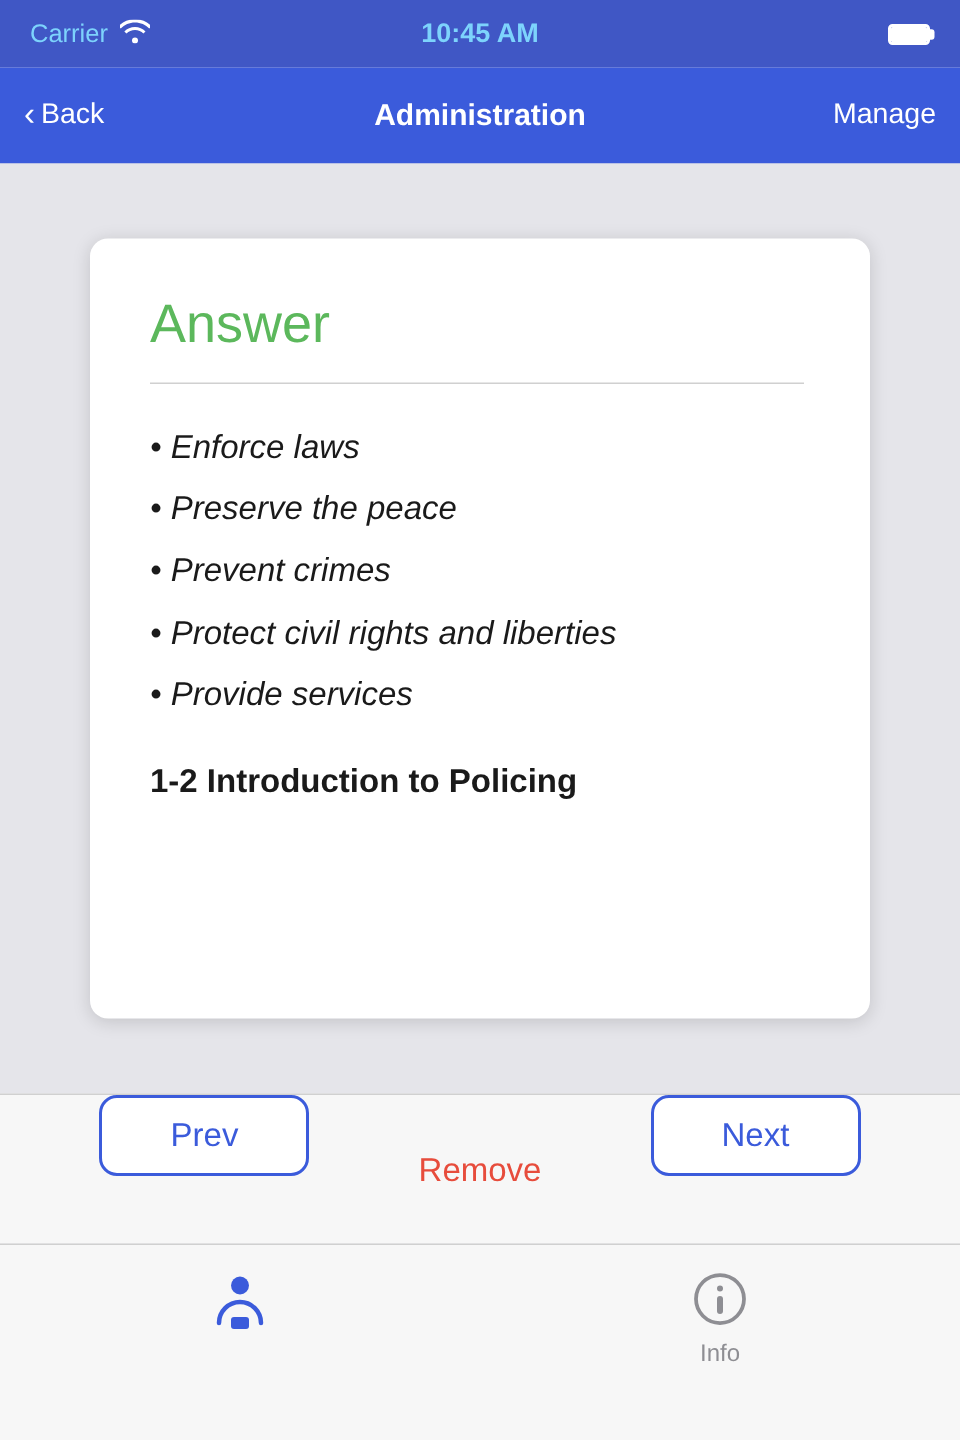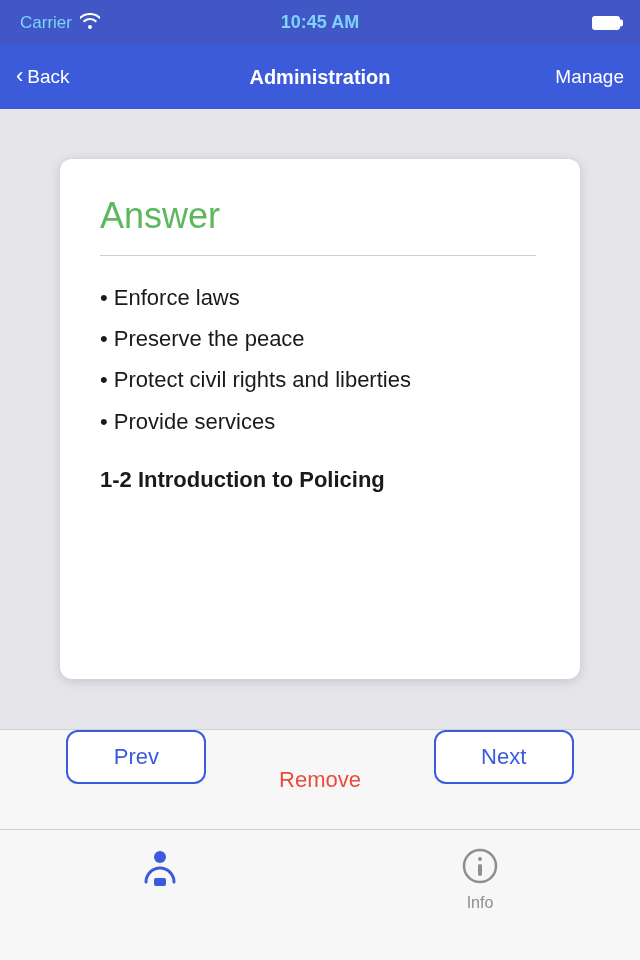--- a/index.html
+++ b/index.html
@@ -138,20 +138,21 @@
       background: #d0d0d0;
       margin-bottom: 24px;
     }
     .card-body {
       font-size: 22px;
       color: #1a1a1a;
       line-height: 1.6;
     }
     .card-body p {
       margin-bottom: 6px;
+      font-style: italic;
     }
     .card-reference {
       font-size: 22px;
       font-weight: 700;
       color: #1a1a1a;
       margin-top: 28px;
     }
 
     
     .action-bar {
@@ -245,20 +246,21 @@
   <span class="nav-manage">Manage</span>
 </div>
 
 <div class="content-area">
   <div class="card">
     <div class="card-answer-title">Answer</div>
     <div class="card-divider"></div>
     <div class="card-body">
       <p>• Enforce laws</p>
       <p>• Preserve the peace</p>
+      <p>• Prevent crimes</p>
       <p>• Protect civil rights and liberties</p>
       <p>• Provide services</p>
     </div>
     <div class="card-reference">1-2 Introduction to Policing</div>
   </div>
 </div>
 
 <div class="action-bar">
   <button class="action-btn">Prev</button>
   <button class="action-btn-remove">Remove</button>

